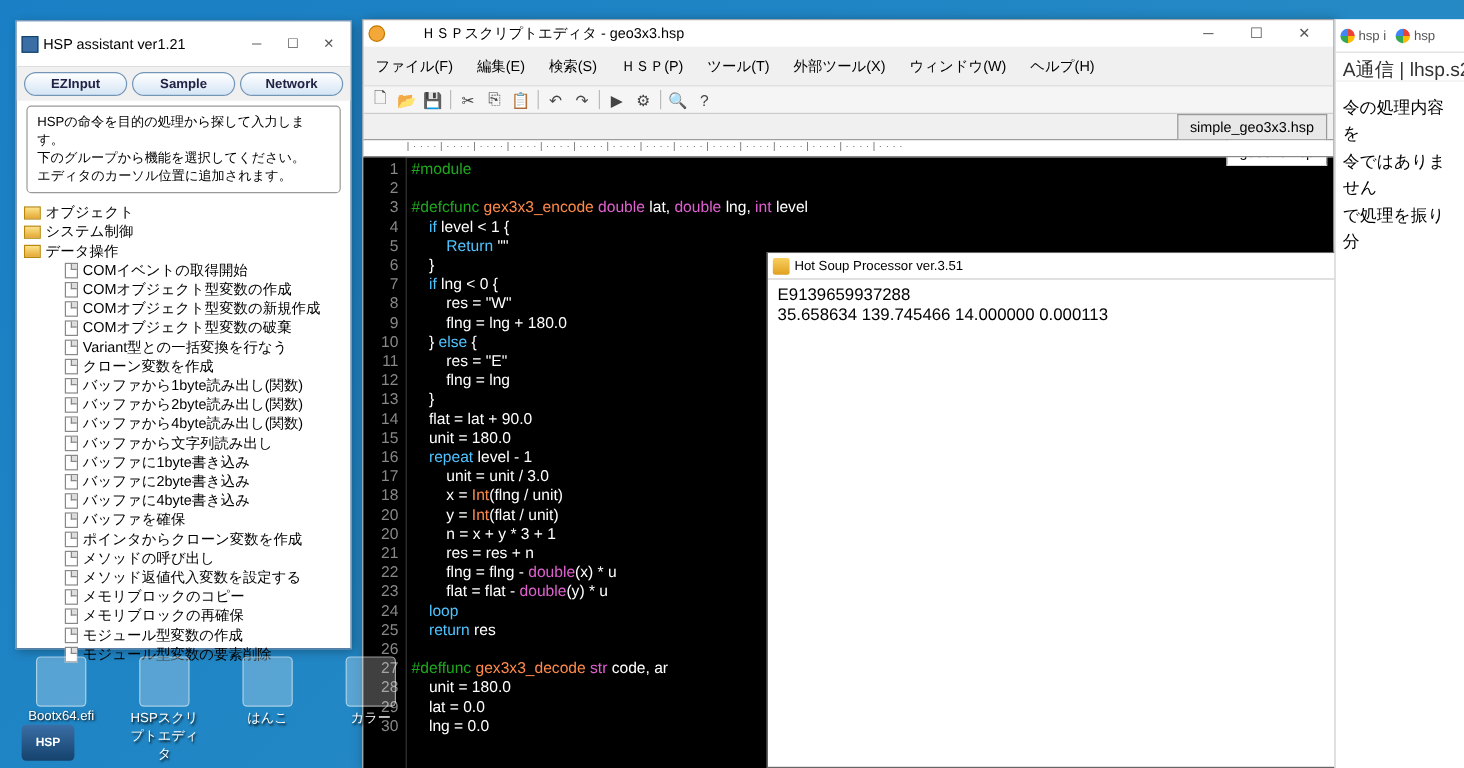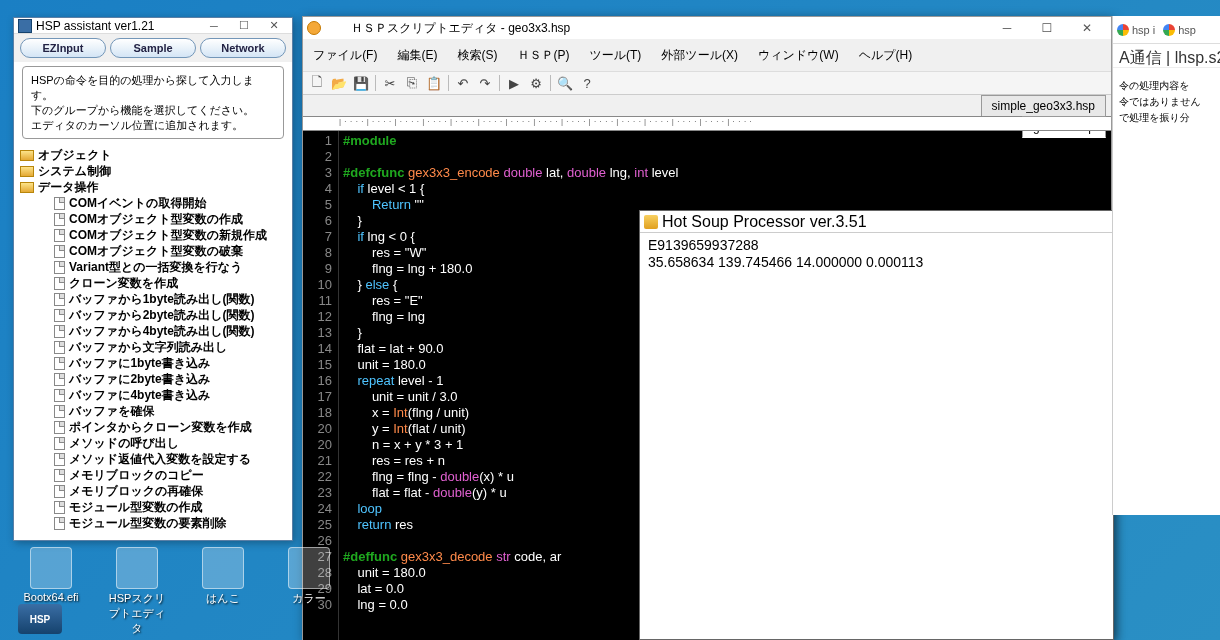--- a/index.html
+++ b/index.html
@@ -1,30 +1,30 @@
 <!DOCTYPE html>
 <html><head>
 <meta charset="utf-8">
 <style>
 * { margin:0; padding:0; box-sizing:border-box; font-family:"MS UI Gothic","Meiryo",sans-serif; }
 body { width:1220px; height:640px; background:linear-gradient(135deg,#1a7fc4,#2a8fc4); overflow:hidden; position:relative; }
 
 
 .assistant-win { position:absolute; left:13px; top:17px; width:280px; height:524px; background:#fff; border:1px solid #5a7fa6; box-shadow:2px 2px 8px rgba(0,0,0,.3); }
-.assistant-title { height:16px; background:#fff; display:flex; align-items:center; padding:0 4px; font-size:12px; color:#000; border-bottom:1px solid #ddd; }
+.assistant-title { height:38px; background:#fff; display:flex; align-items:center; padding:0 4px; font-size:12px; color:#000; border-bottom:1px solid #ddd; }
 .assistant-title .ico { width:14px; height:14px; background:#3a6ea5; margin-right:4px; border:1px solid #15426d; }
 .win-btns { margin-left:auto; display:flex; gap:2px; }
 .win-btn { width:28px; height:18px; display:flex; align-items:center; justify-content:center; font-size:11px; color:#555; cursor:pointer; }
 
 .tab-bar { display:flex; gap:4px; padding:4px 6px; background:#f0f0f0; }
 .tab-btn { flex:1; height:20px; background:linear-gradient(#fff,#d4e5f5); border:1px solid #7396b8; border-radius:10px; font-size:11px; font-weight:bold; color:#224; display:flex; align-items:center; justify-content:center; cursor:pointer; }
 
 .hint-box { margin:4px 8px 6px; padding:6px 8px; background:#fff; border:1px solid #999; border-radius:4px; font-size:11px; line-height:1.35; color:#000; }
 
-.tree { padding:2px 4px; font-size:12px; overflow:auto; height:400px;font-weight:bold; }
+.tree { padding:2px 4px; font-size:12px; overflow:auto; height:400px; }
 .tree-item { display:flex; align-items:center; height:16px; padding:0 2px; cursor:pointer; }
 .folder-ico { width:14px; height:11px; background:linear-gradient(#fce38a,#e4a934); border:1px solid #b8860b; margin-right:4px; }
 .file-ico { width:11px; height:13px; background:#fff; border:1px solid #888; margin-right:4px; position:relative; }
 .file-ico::after { content:""; position:absolute; top:0; right:0; width:4px; height:4px; background:#ddd; border-left:1px solid #888; border-bottom:1px solid #888; }
 .indent2 { padding-left:36px; }
 
 
 .editor-win { position:absolute; left:302px; top:16px; width:810px; height:624px; background:#f0f0f0; border:1px solid #999; box-shadow:2px 2px 10px rgba(0,0,0,.4); }
 .editor-title { height:22px; background:#fff; display:flex; align-items:center; padding:0 4px; font-size:12px;gap:26px; }
 .editor-title .ico2 { width:14px; height:14px; background:#f4a838; border-radius:50%; margin-right:4px; border:1px solid #c47800; }
@@ -43,38 +43,38 @@
 .file-tab.active { background:#fff; border-bottom:1px solid #fff; margin-bottom:-1px; }
 
 .ruler { height:14px; background:#fff; border-bottom:1px solid #888; font-size:8px; color:#666; overflow:hidden; position:relative; }
 .ruler-ticks { position:absolute; left:36px; top:0; white-space:nowrap; letter-spacing:3px; }
 
 .code-area { display:flex; height:540px; background:#000; font-family:"Consolas","Courier New",monospace; font-size:13px; }
 .gutter { width:36px; background:#000; color:#888; text-align:right; padding:2px 6px 0 0; line-height:16px; border-right:1px solid #333; }
 .gutter div { height:16px; }
 .code { flex:1; padding:2px 4px 0; line-height:16px; color:#fff; white-space:pre; overflow:hidden; }
 .code div { height:16px; }
-.c-pre { color:#1fa81f;font-weight:bold; }
+.c-pre { color:#1fa81f; }
 .c-kw { color:#4fc4ff; }
 .c-fn { color:#ff8a4a; }
 .c-ty { color:#e060d0; }
 
 
 .out-win { position:absolute; left:639px; top:210px; width:475px; height:430px; background:#fff; border:1px solid #666; box-shadow:2px 2px 10px rgba(0,0,0,.4); }
-.out-title { height:22px; background:#fff; display:flex; align-items:center; padding:0 4px; font-size:16px; border-bottom:1px solid #ccc; }
+.out-title { height:22px; background:#fff; display:flex; align-items:center; padding:0 4px; font-size:11px; border-bottom:1px solid #ccc; }
 .out-title .ico3 { width:14px; height:14px; background:linear-gradient(#f8d060,#e0a020); border-radius:2px; margin-right:4px; }
 .out-body { padding:4px 8px; font-family:"Consolas",monospace; font-size:14px; color:#000; line-height:1.2; }
 
 
-.browser-strip { position:absolute; right:0; top:16px; width:108px; height:499px; background:#fff; border-left:1px solid #ccc; font-size:12px; overflow:hidden; }
+.browser-strip { position:absolute; right:0; top:16px; width:108px; height:624px; background:#fff; border-left:1px solid #ccc; font-size:12px; overflow:hidden; }
 .bs-tabs { height:28px; display:flex; align-items:center; border-bottom:1px solid #ddd; }
 .bs-tab { display:flex; align-items:center; padding:0 4px; height:26px; font-size:11px; color:#555; gap:3px; }
 .g-ico { width:12px; height:12px; border-radius:50%; background:conic-gradient(#ea4335 0 90deg,#fbbc05 90deg 180deg,#34a853 180deg 270deg,#4285f4 270deg); }
 .bs-url { height:24px; padding:4px 6px; font-size:16px; color:#333; border-bottom:1px solid #eee; white-space:nowrap; }
-.bs-body { padding:10px 6px; font-size:10px; line-height:1.6; }
+.bs-body { padding:10px 6px; font-size:14px; line-height:1.6; }
 
 
 .desk-icons { position:absolute; bottom:4px; left:20px; display:flex; gap:24px; }
 .desk-icon { width:62px; text-align:center; font-size:11px; color:#fff; text-shadow:1px 1px 2px #000; }
 .desk-icon .di-img { width:42px; height:42px; margin:0 auto 2px; background:rgba(255,255,255,.25); border:1px solid rgba(255,255,255,.5); border-radius:4px; }
 
 .taskbar-icon { position:absolute; left:18px; bottom:0; width:48px; height:36px; }
 .taskbar-icon .ti { width:44px; height:30px; background:linear-gradient(#3a6ea5,#15426d); border-radius:4px; display:flex; align-items:center; justify-content:center; color:#fff; font-size:10px; font-weight:bold; }
 </style>
 </head>

